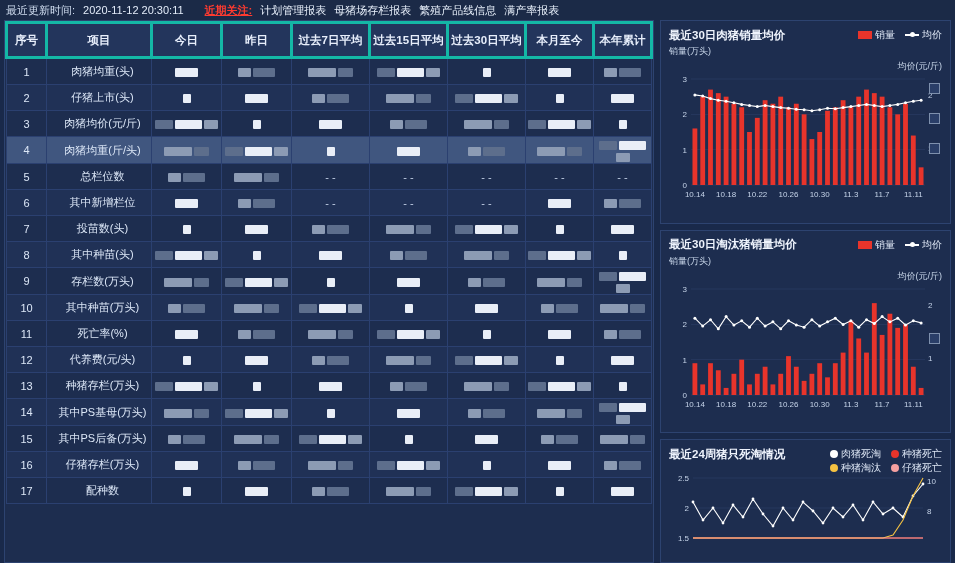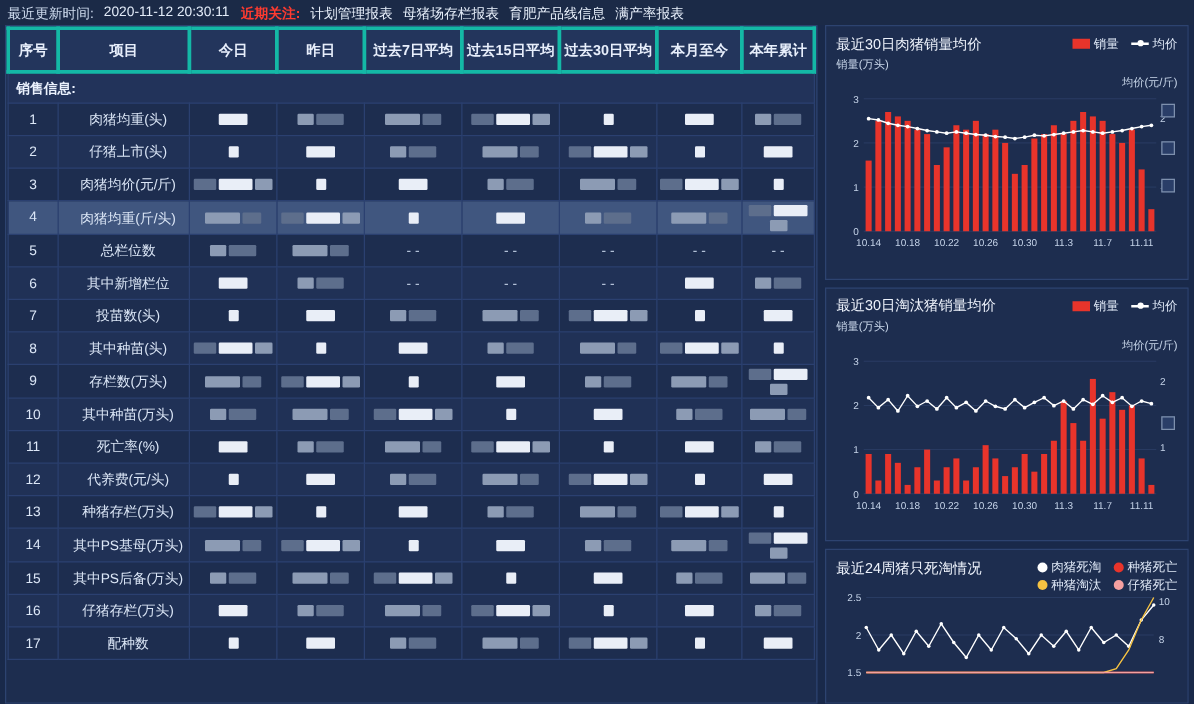--- a/index.html
+++ b/index.html
@@ -29,21 +29,22 @@
     color: #c8d6ea;
     padding-left: 6px;
     gap: 8px;
     white-space: nowrap;
   }
   .topbar .lbl { color: #cfdcef; }
   .topbar .ts { color: #e3ecf9; }
   .topbar .alert {
     color: #ff3b30;
     font-weight: bold;
-    margin-left: 1px;
+    margin-left: 13px;
+    text-decoration: underline;
   }
   .topbar .link {
     color: #e8f0fb;
     cursor: pointer;
     font-family: Liberation Mono, monospace;
   }
 
   
   .body-wrap {
     display: flex;
@@ -126,21 +127,21 @@
     overflow: hidden;
   }
   .card-head {
     display: flex;
     align-items: center;
     justify-content: space-between;
     height: 16px;
   }
   .card-title {
     font-size: 11.5px;
-    font-weight: normal;
+    font-weight: bold;
     color: #eef3fc;
   }
   .legend {
     display: flex;
     align-items: center;
     gap: 10px;
     font-size: 10px;
     color: #dfe8f6;
   }
   .legend .item { display: flex; align-items: center; gap: 3px; }
@@ -178,21 +179,21 @@
 <body>
 
 <div id="app">
 
   <div class="topbar">
     <span class="lbl">最近更新时间:</span>
     <span class="ts">2020-11-12 20:30:11</span>
     <span class="alert">近期关注:</span>
     <span class="link">计划管理报表</span>
     <span class="link">母猪场存栏报表</span>
-    <span class="link">育肥产品线信息</span>
+    <span class="link">繁殖产品线信息</span>
     <span class="link">满产率报表</span>
   </div>
 
   <div class="body-wrap">
 
     <div class="left-pane">
       <table class="grid">
         <colgroup>
           <col style="width:40px">
             <col style="width:105px">
@@ -211,23 +212,20 @@
             <th>今日</th>
             <th>昨日</th>
             <th>过去7日平均</th>
             <th>过去15日平均</th>
             <th>过去30日平均</th>
             <th>本月至今</th>
             <th>本年累计</th>
           </tr>
         </thead>
         <tbody id="tbody">
-            <tr class="section">
-              <td colspan="9">销售信息:</td>
-            </tr>
             <tr>
               <td class="idx">1</td>
               <td class="name">肉猪均重(头)</td>
               <td><span class="blk w" style="width: 23px;"></span></td>
               <td><span class="blk g" style="width: 13px;"></span><span class="blk d" style="width: 22px;"></span></td>
               <td><span class="blk g" style="width: 28px;"></span><span class="blk d" style="width: 15px;"></span></td>
               <td><span class="blk d" style="width: 18px;"></span><span class="blk w" style="width: 27px;"></span><span class="blk g" style="width: 14px;"></span></td>
               <td><span class="blk w" style="width: 8px;"></span></td>
               <td><span class="blk w" style="width: 23px;"></span></td>
               <td><span class="blk g" style="width: 13px;"></span><span class="blk d" style="width: 22px;"></span></td>

